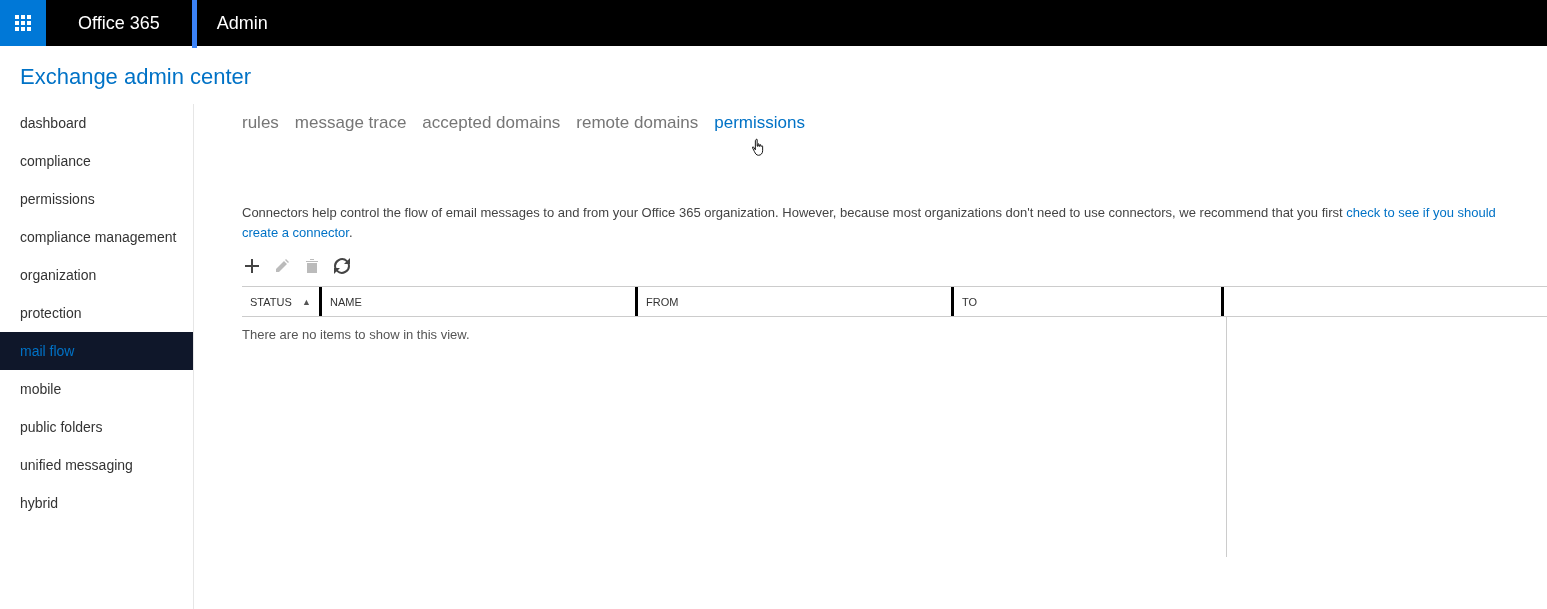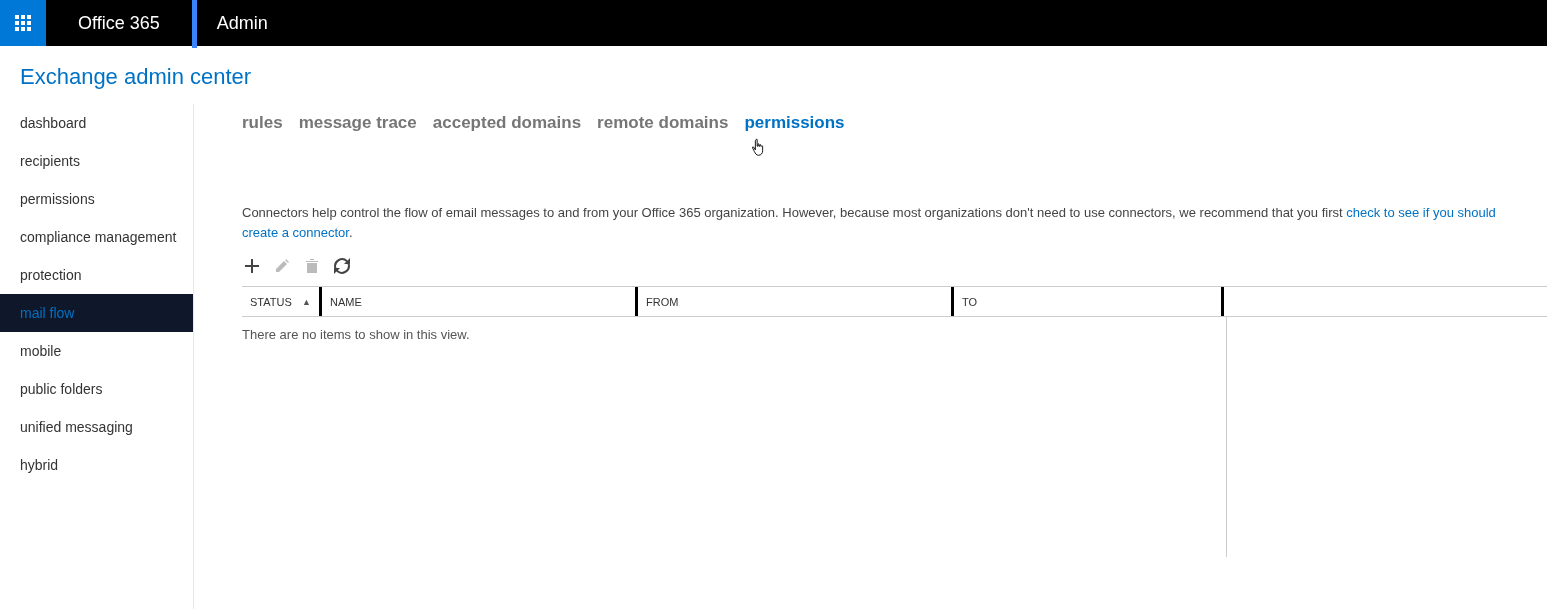--- a/index.html
+++ b/index.html
@@ -18,21 +18,21 @@
 
   
   .layout { display: flex; align-items: stretch; min-height: 510px;}
   .sidebar { width: 198px; border-right: 1px solid #e6e6e6; padding-top: 0;}
   .sidebar-item { padding: 11px 0 11px 20px; font-size: 14px; color: #333; cursor: pointer; }
   .sidebar-item.active { background: #0f172a; color: #0072c6; }
 
   
   .main { flex: 1; padding: 0 0 0 48px; }
   .tabs { display: flex; gap: 16px; padding-top: 9px; font-size: 17px; color: #767676; }
-  .tab { cursor: pointer; font-weight: 700;}
+  .tab { cursor: pointer; font-weight: 400;}
   .tab.active { color: #0072c6; }
 
   .info { margin-top: 70px; font-size: 13px; color: #444; line-height: 1.5; padding-right: 30px;}
   .info p { margin-bottom: 14px; }
   .info a { color: #0072c6; text-decoration: none; }
 
   
   .toolbar { display: flex; gap: 10px; margin-top: 12px; margin-bottom: 10px; align-items: center; height: 20px;}
   .tool { width: 20px; height: 20px; display: flex; align-items: center; justify-content: center; color: #555; }
   .tool.disabled { color: #bbb; }
@@ -73,23 +73,24 @@
   <div class="top-title">Office 365</div>
   <div class="top-sub">Admin</div>
 </div>
 
 <div class="eac-title">Exchange admin center</div>
 
 <div class="layout">
 
   <div class="sidebar">
     <div class="sidebar-item">dashboard</div>
-    <div class="sidebar-item">recipients</div>
+    <div class="sidebar-item">compliance</div>
     <div class="sidebar-item">permissions</div>
     <div class="sidebar-item">compliance management</div>
+    <div class="sidebar-item">organization</div>
     <div class="sidebar-item">protection</div>
     <div class="sidebar-item active">mail flow</div>
     <div class="sidebar-item">mobile</div>
     <div class="sidebar-item">public folders</div>
     <div class="sidebar-item">unified messaging</div>
     <div class="sidebar-item">hybrid</div>
   </div>
 
   <div class="main">
 

